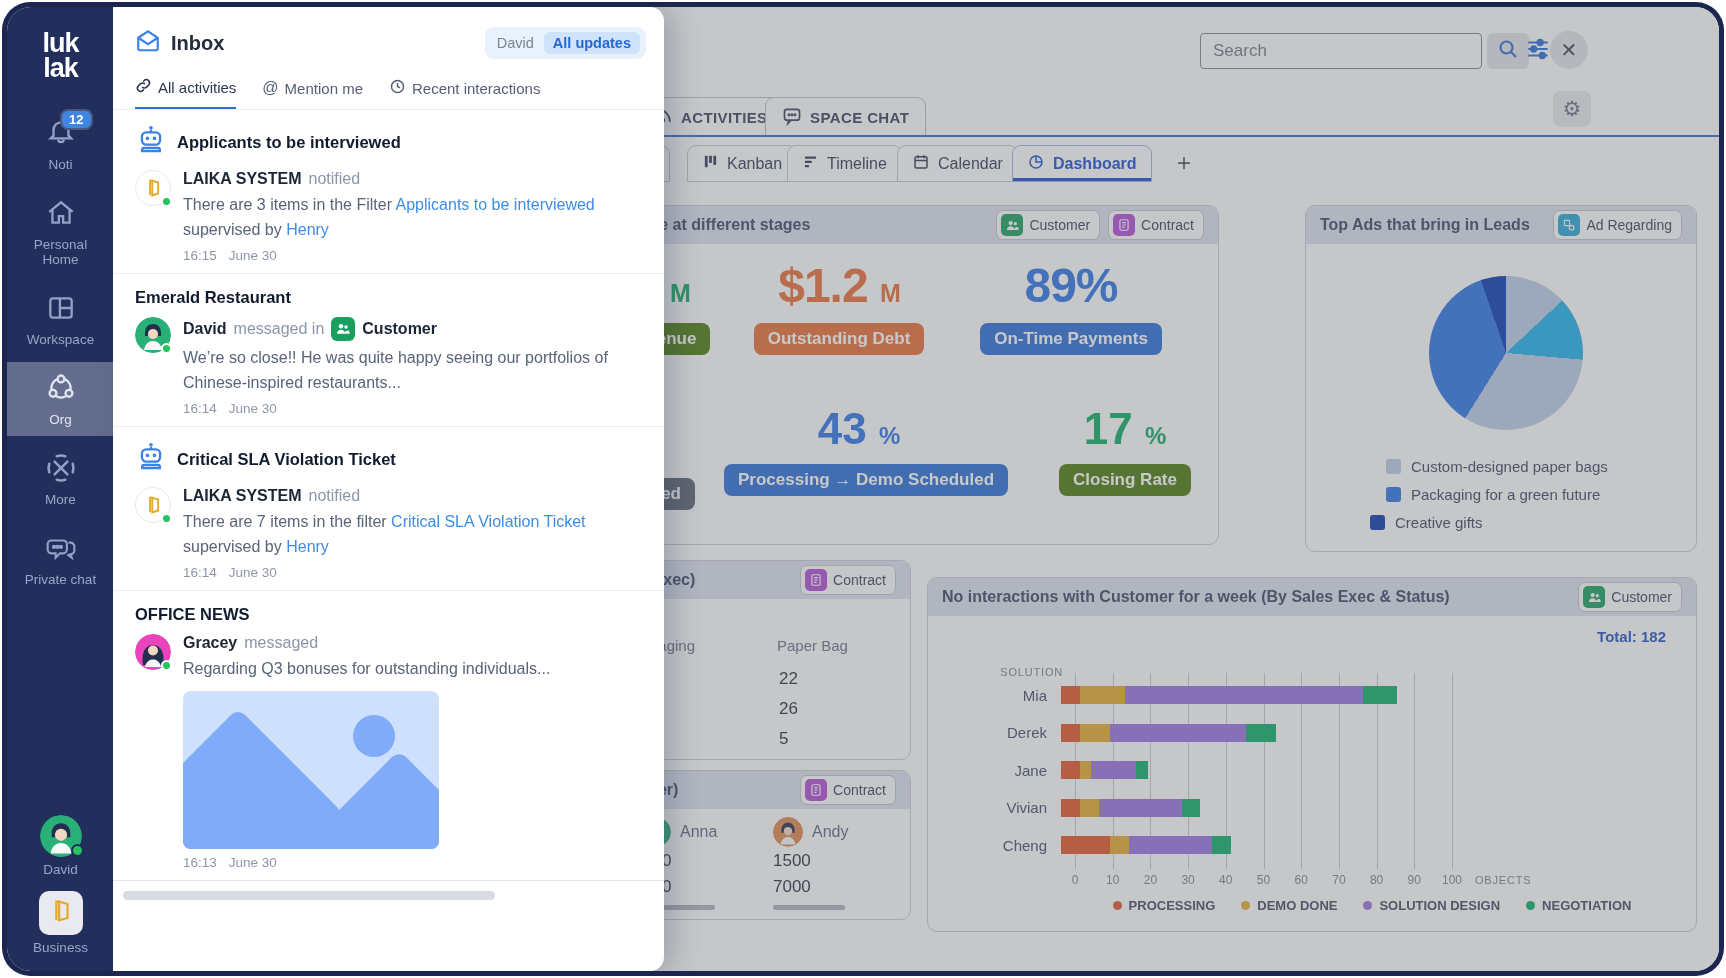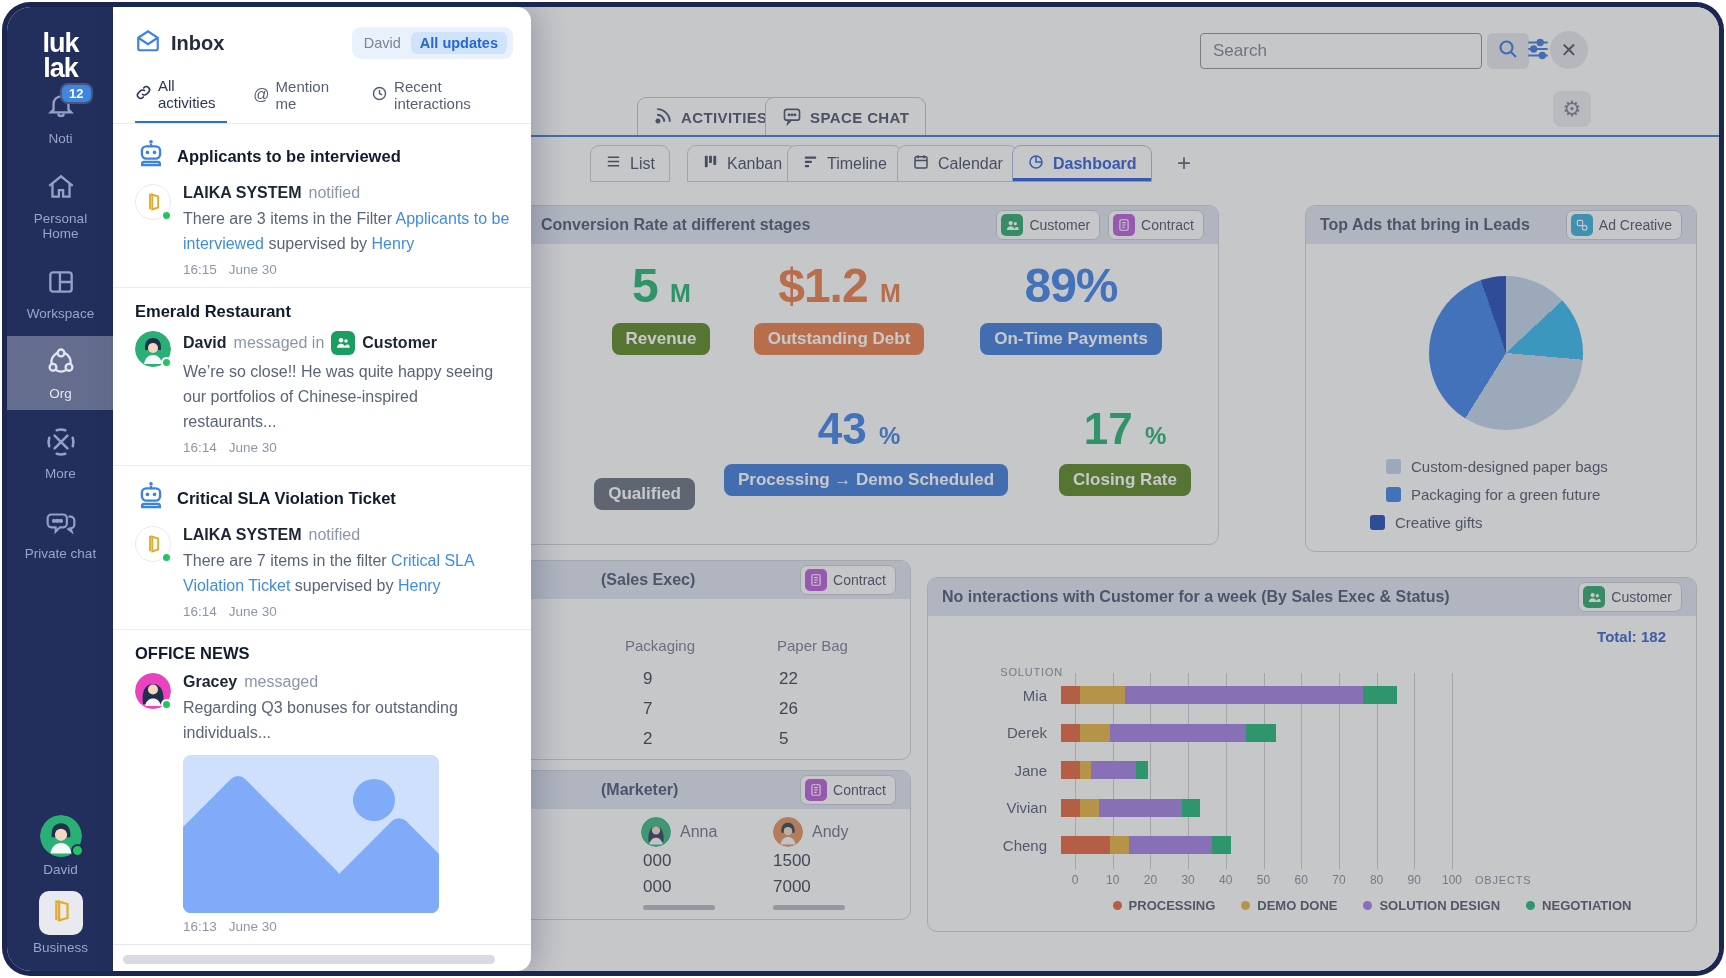--- a/index.html
+++ b/index.html
@@ -4,21 +4,21 @@
 <style>
   * { margin:0; padding:0; box-sizing:border-box; }
   body { background:#fff; font-family:"Liberation Sans", sans-serif; }
   .app { position:relative; width:1726px; height:978px; background:#fff; overflow:hidden; }
   .frame { position:absolute; inset:2px; border-radius:28px; background:#1b2750; }
   .content { position:absolute; inset:5px; border-radius:24px; overflow:hidden; background:#fff; }
 
   
   .sidebar { position:absolute; left:0; top:0; bottom:0; width:107px; background:#222e5c; z-index:30; display:flex; flex-direction:column; align-items:center; }
   .logo { margin-top:24px; color:#fff; font-weight:bold; font-size:27px; line-height:25px; letter-spacing:-1px; text-align:center; }
-  .nav { width:100%; display:flex; flex-direction:column; align-items:center; }
+  .nav { margin-top:26px; width:100%; display:flex; flex-direction:column; align-items:center; }
   .nav-item { width:100%; padding:10px 2px 9px; display:flex; flex-direction:column; align-items:center; gap:4px; color:#9aa5c6; cursor:pointer; margin-bottom:6px; }
   .nav-item .lbl { font-size:13.5px; line-height:15px; text-align:center; }
   .nav-item.active { background:rgba(255,255,255,0.30); color:#e3e7f2; }
   .nav-item svg { stroke:#94a0c4; }
   .nav-item.active svg { stroke:#dfe4f0; }
   .bell-wrap { position:relative; }
   .noti-badge { position:absolute; top:-8px; right:-16px; background:#3f86e0; color:#fff; font-size:13px; font-weight:bold; padding:1px 7px; border-radius:8px; border:2px solid #4a5680; }
   .side-bottom { margin-top:auto; display:flex; flex-direction:column; align-items:center; margin-bottom:16px; }
   .avatar36 { position:relative; width:42px; height:42px; border-radius:50%; overflow:visible; }
   .avatar36 svg { border-radius:50%; display:block; }
@@ -79,21 +79,21 @@
   .bar-track { display:flex; height:18px; }
   .bar-seg { height:18px; }
   .gridline { position:absolute; top:95px; height:196px; width:1px; background:#c6c8cf; }
   .tick { position:absolute; top:295px; font-size:12px; color:#7c8495; transform:translateX(-50%); }
   .objects-lbl { position:absolute; top:296px; font-size:11px; letter-spacing:.8px; color:#7c8495; }
   .bar-legend { position:absolute; left:140px; right:20px; top:320px; display:flex; justify-content:center; gap:26px; }
   .bl-item { display:flex; align-items:center; gap:7px; font-size:13px; font-weight:bold; color:#454e60; }
   .bl-dot { width:9px; height:9px; border-radius:50%; }
 
   
-  .inbox { position:absolute; left:106px; top:0; bottom:0; width:418px; background:#fff; z-index:40; border-radius:0 14px 14px 0; box-shadow:10px 0 28px rgba(25,35,70,.22); overflow:hidden; }
+  .inbox { position:absolute; left:106px; top:0; bottom:0; width:551px; background:#fff; z-index:40; border-radius:0 14px 14px 0; box-shadow:10px 0 28px rgba(25,35,70,.22); overflow:hidden; }
   .ib-head { display:flex; align-items:center; padding:20px 18px 10px 22px; }
   .ib-title { font-size:20px; font-weight:bold; color:#232c3e; margin-left:10px; }
   .ib-sort { margin-left:auto; background:#e9f1fd; border-radius:9px; padding:5px 6px 5px 12px; display:flex; align-items:center; gap:10px; font-size:14.5px; }
   .ib-sort .newest { color:#7a8496; cursor:pointer; }
   .ib-sort .updates { background:#cfe3fa; border-radius:6px; padding:3px 9px; color:#2767d2; font-weight:bold; cursor:pointer; }
   .ib-tabs { display:flex; gap:26px; padding:8px 22px 0; border-bottom:1px solid #e8ebf1; }
   .ib-tab { display:flex; align-items:center; gap:6px; font-size:15px; color:#555f73; padding-bottom:10px; cursor:pointer; }
   .ib-tab.active { color:#2b3550; border-bottom:2.5px solid #2e6fd8; }
   .grp { padding:14px 20px 10px 22px; border-bottom:1px solid #ebedf2; }
   .grp-title-row { display:flex; align-items:center; gap:10px; margin-bottom:10px; }
@@ -259,21 +259,21 @@
       <div class="panel-head">
         <span>Top Ads that bring in Leads</span>
         <span class="spacer"></span>
         <span class="chip">
           <span class="chip-ic cyan">
                   <svg width="14" height="14" viewBox="0 0 24 24" fill="none" stroke="#fff" stroke-width="2">
                     <rect x="4" y="4" width="9" height="9" rx="1.5"></rect>
                     <circle cx="16.5" cy="16.5" r="4"></circle>
                   </svg>
                 </span>
-          <span>Ad Creative</span>
+          <span>Ad Regarding</span>
         </span>
       </div>
       <div class="pie abs" id="pie" style="left: 123px; top: 70px; width: 154px; height: 154px; background: conic-gradient(rgb(185, 207, 232) 0deg, rgb(185, 207, 232) 47deg, rgb(34, 177, 234) 47deg, rgb(34, 177, 234) 95deg, rgb(185, 207, 232) 95deg, rgb(185, 207, 232) 212deg, rgb(46, 119, 230) 212deg, rgb(46, 119, 230) 341deg, rgb(15, 59, 176) 341deg, rgb(15, 59, 176) 360deg);"></div>
       <div class="pleg-item" id="pleg0" style="left:80px;top:252px">
               <span class="pleg-dot" style="background: rgb(185, 207, 232);"></span>
               <span>Custom-designed paper bags</span>
             </div>
       <div class="pleg-item" id="pleg1" style="left:80px;top:280px">
               <span class="pleg-dot" style="background: rgb(46, 119, 230);"></span>
               <span>Packaging for a green future</span>

